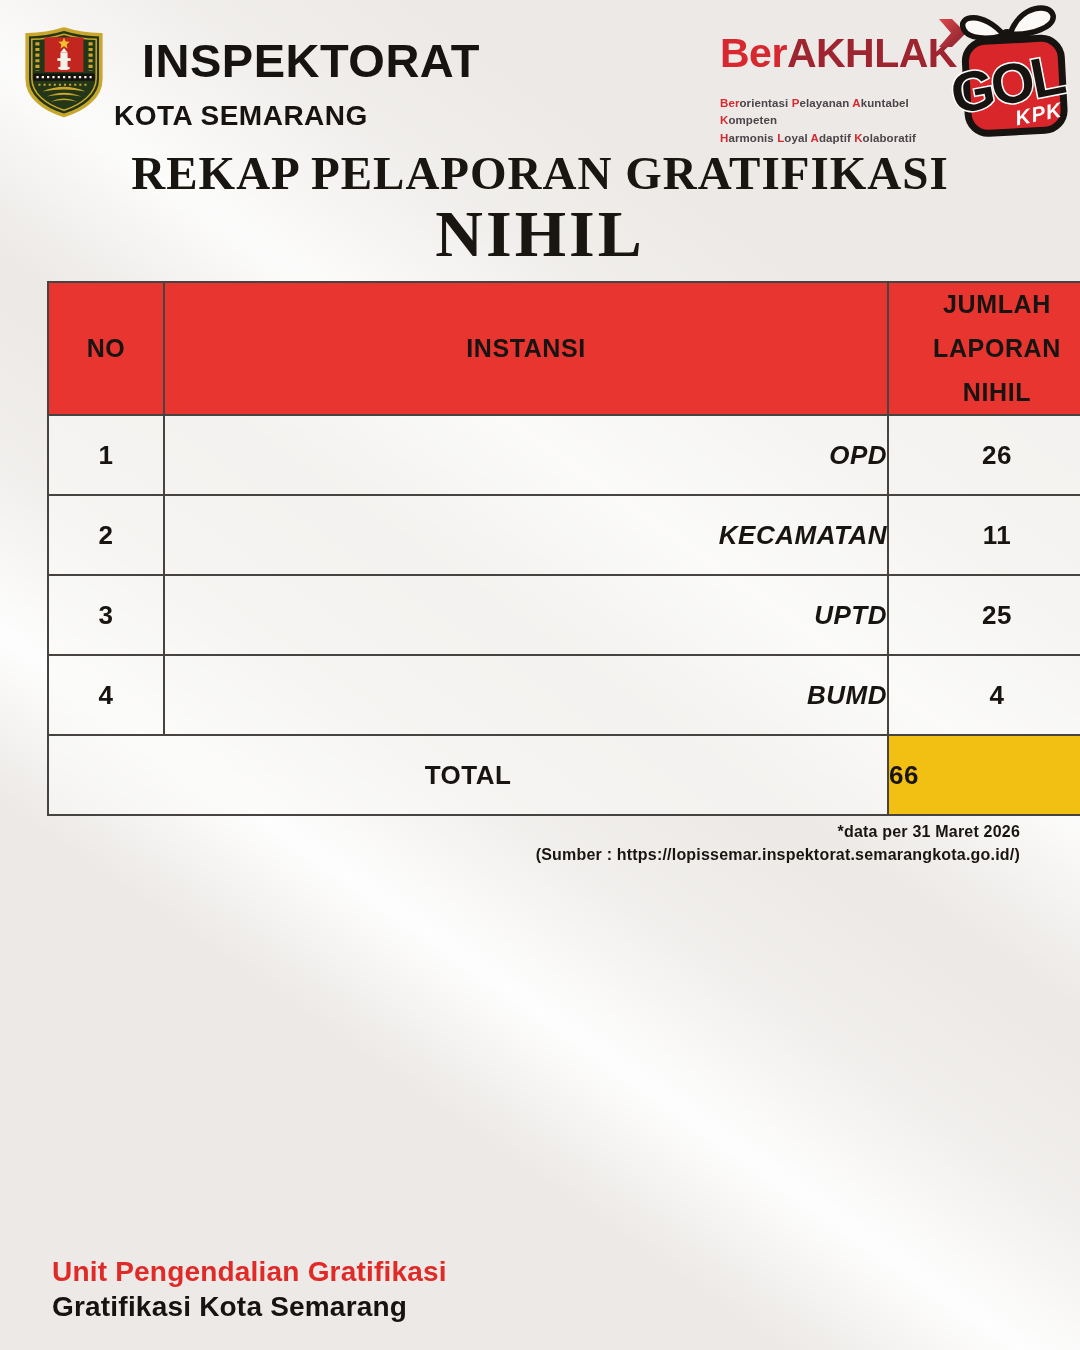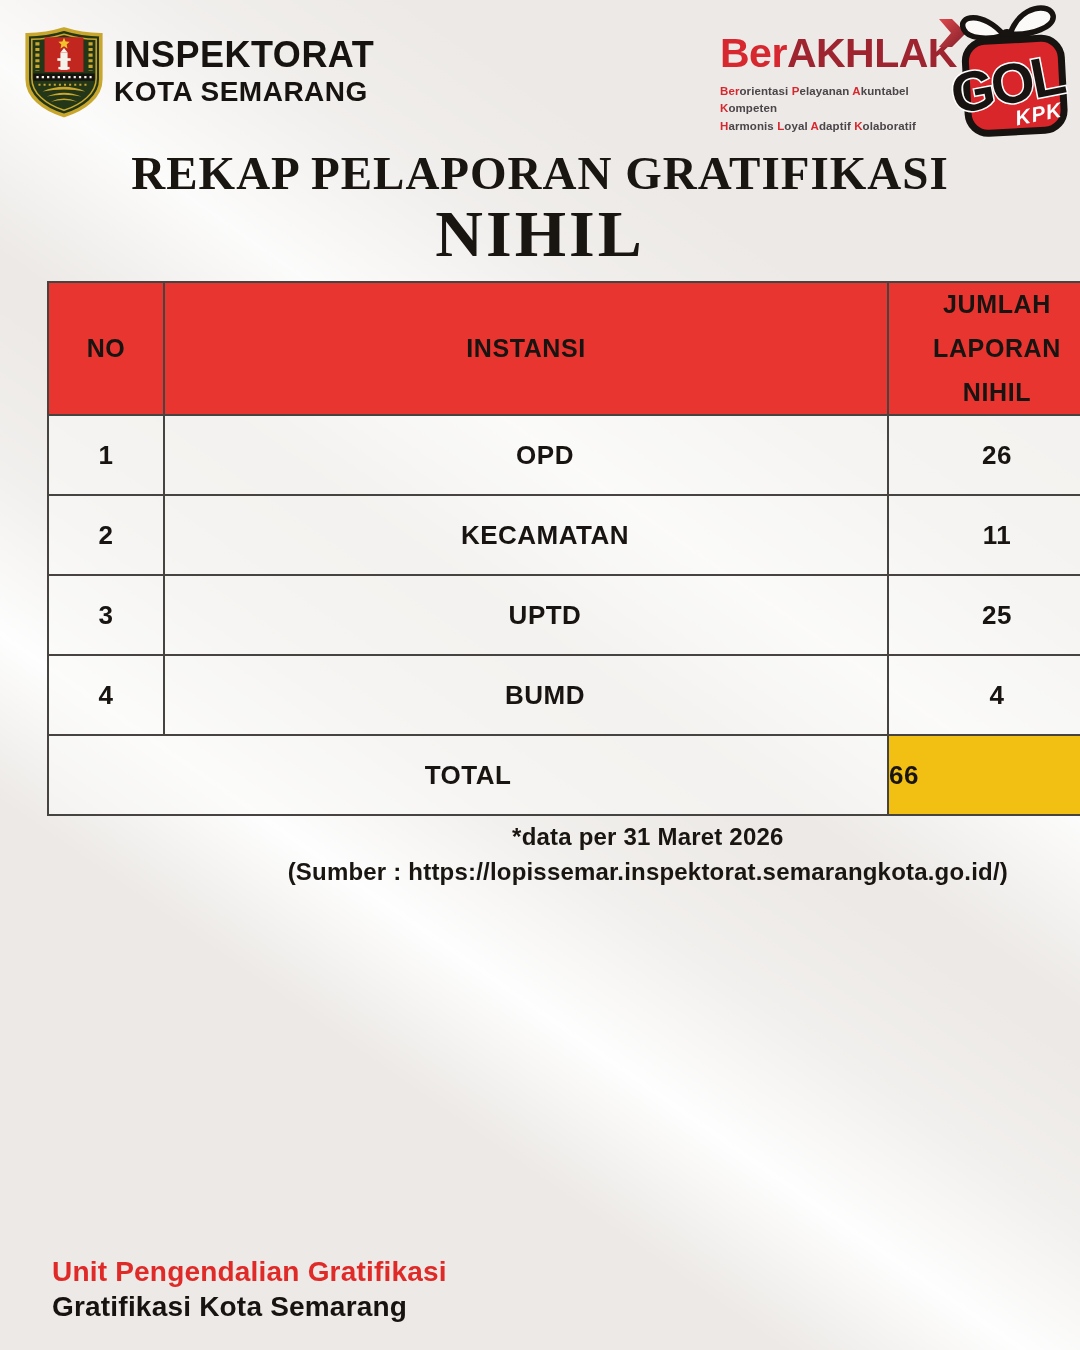--- a/index.html
+++ b/index.html
@@ -11,28 +11,28 @@
     background:
       linear-gradient(35deg, rgba(255,255,255,0) 26%, rgba(255,255,255,0.95) 34%, rgba(255,255,255,0.30) 42%, rgba(255,255,255,0) 50%),
       linear-gradient(35deg, rgba(255,255,255,0) 52%, rgba(255,255,255,0.85) 61%, rgba(255,255,255,0.25) 70%, rgba(255,255,255,0) 78%),
       #ECE9E6;
     color:#1b1815;
   }
 
   
   .crest{ position:absolute; left:22px; top:26px; width:84px; height:92px; }
   .agency{ position:absolute; left:114px; top:36px; line-height:1.05; }
-  .agency-line1{ font-size:36px; font-weight:800; letter-spacing:0.5px; color:#161311; }
-  .agency-line2{ font-size:28px; font-weight:700; letter-spacing:0.5px; color:#161311; margin-top:3px; }
+  .agency-line1{ font-size:47px; font-weight:800; letter-spacing:0.5px; color:#161311;margin-left:28px; }
+  .agency-line2{ font-size:28px; font-weight:700; letter-spacing:0.5px; color:#161311; margin-top:16px; }
 
   .berakhlak{ position:absolute; left:720px; top:30px; width:235px; }
   .berakhlak-word{ position:relative; font-size:41px; font-weight:800; letter-spacing:-0.5px; color:var(--berakhlak-dark-red,#9E2430); white-space:nowrap; }
   .berakhlak-word span.hl{ color:var(--berakhlak-red,#D7282F); }
   .berakhlak-arrow{ position:absolute; right:-12px; top:-13px; }
-  .berakhlak-tagline{ margin-top:6px; font-size:11.5px; font-weight:700; color:#4C4549; line-height:1.5; letter-spacing:0.1px; }
+  .berakhlak-tagline{ margin-top:18px; font-size:11.5px; font-weight:700; color:#4C4549; line-height:1.5; letter-spacing:0.1px; }
   .berakhlak-tagline span.hl{ color:var(--berakhlak-red,#D7282F); }
 
   .golkpk{ position:absolute; left:946px; top:2px; width:128px; height:140px; transform:rotate(-3deg); }
 
   
   .page-title{ position:absolute; top:146px; left:0; width:100%; text-align:center;
     font-family:"Liberation Serif", serif; font-size:47px; font-weight:700; letter-spacing:1px; color:#191511; }
   .page-subtitle{ position:absolute; top:196px; left:0; width:100%; text-align:center;
     font-family:"Liberation Serif", serif; font-size:66px; font-weight:700; letter-spacing:3px; color:#191511; }
 
@@ -42,27 +42,27 @@
   th, td{ border:2px solid #474340; }
   thead th{
     background:var(--header-red,#E8352F); height:112px; font-size:25px; font-weight:800;
     color:#181412; letter-spacing:0.6px; line-height:1.75; padding:0 14px; text-align:center;
   }
   tbody td{ height:80px; background:rgba(250,249,247,0.55); font-size:26px; font-weight:800; color:#181412; letter-spacing:0.5px; }
   .col-no{ width:116px; }
   .col-instansi{ width:724px; }
   .col-jumlah{ width:218px; }
   td.cell-no{ text-align:center; }
-  td.cell-instansi{ text-align:center; padding-left:38px; }
+  td.cell-instansi{ text-align:right; padding-left:38px;font-style:italic; }
   td.cell-jumlah{ text-align:center; }
   td.total-label{ text-align:center; background:rgba(250,249,247,0.55); }
   td.total-value{ text-align:left; background:var(--total-yellow,#F2C013); }
 
   
-  .footnote{ position:absolute; right:72px; top:820px; text-align:center; font-size:24px; font-weight:800; color:#191511; line-height:1.45; letter-spacing:0.2px; }
+  .footnote{ position:absolute; right:60px; top:820px; text-align:right; font-size:16px; font-weight:800; color:#191511; line-height:1.45; letter-spacing:0.2px; }
 
   
   .upg{ position:absolute; left:52px; top:1254px; display:flex; align-items:center; }
   .upg-letters{ font-size:84px; font-weight:800; letter-spacing:-0.16em; line-height:1; color:#161311; padding-right:26px; }
   .upg-letters span.hl{ color:var(--accent-red,#DF2A28); }
   .upg-caption{ line-height:1.25; }
   .upg-caption-line1{ font-size:28px; font-weight:800; color:var(--accent-red,#DF2A28); letter-spacing:0.2px; }
   .upg-caption-line2{ font-size:28px; font-weight:800; color:#161311; letter-spacing:0.2px; }
 </style>
 </head>

